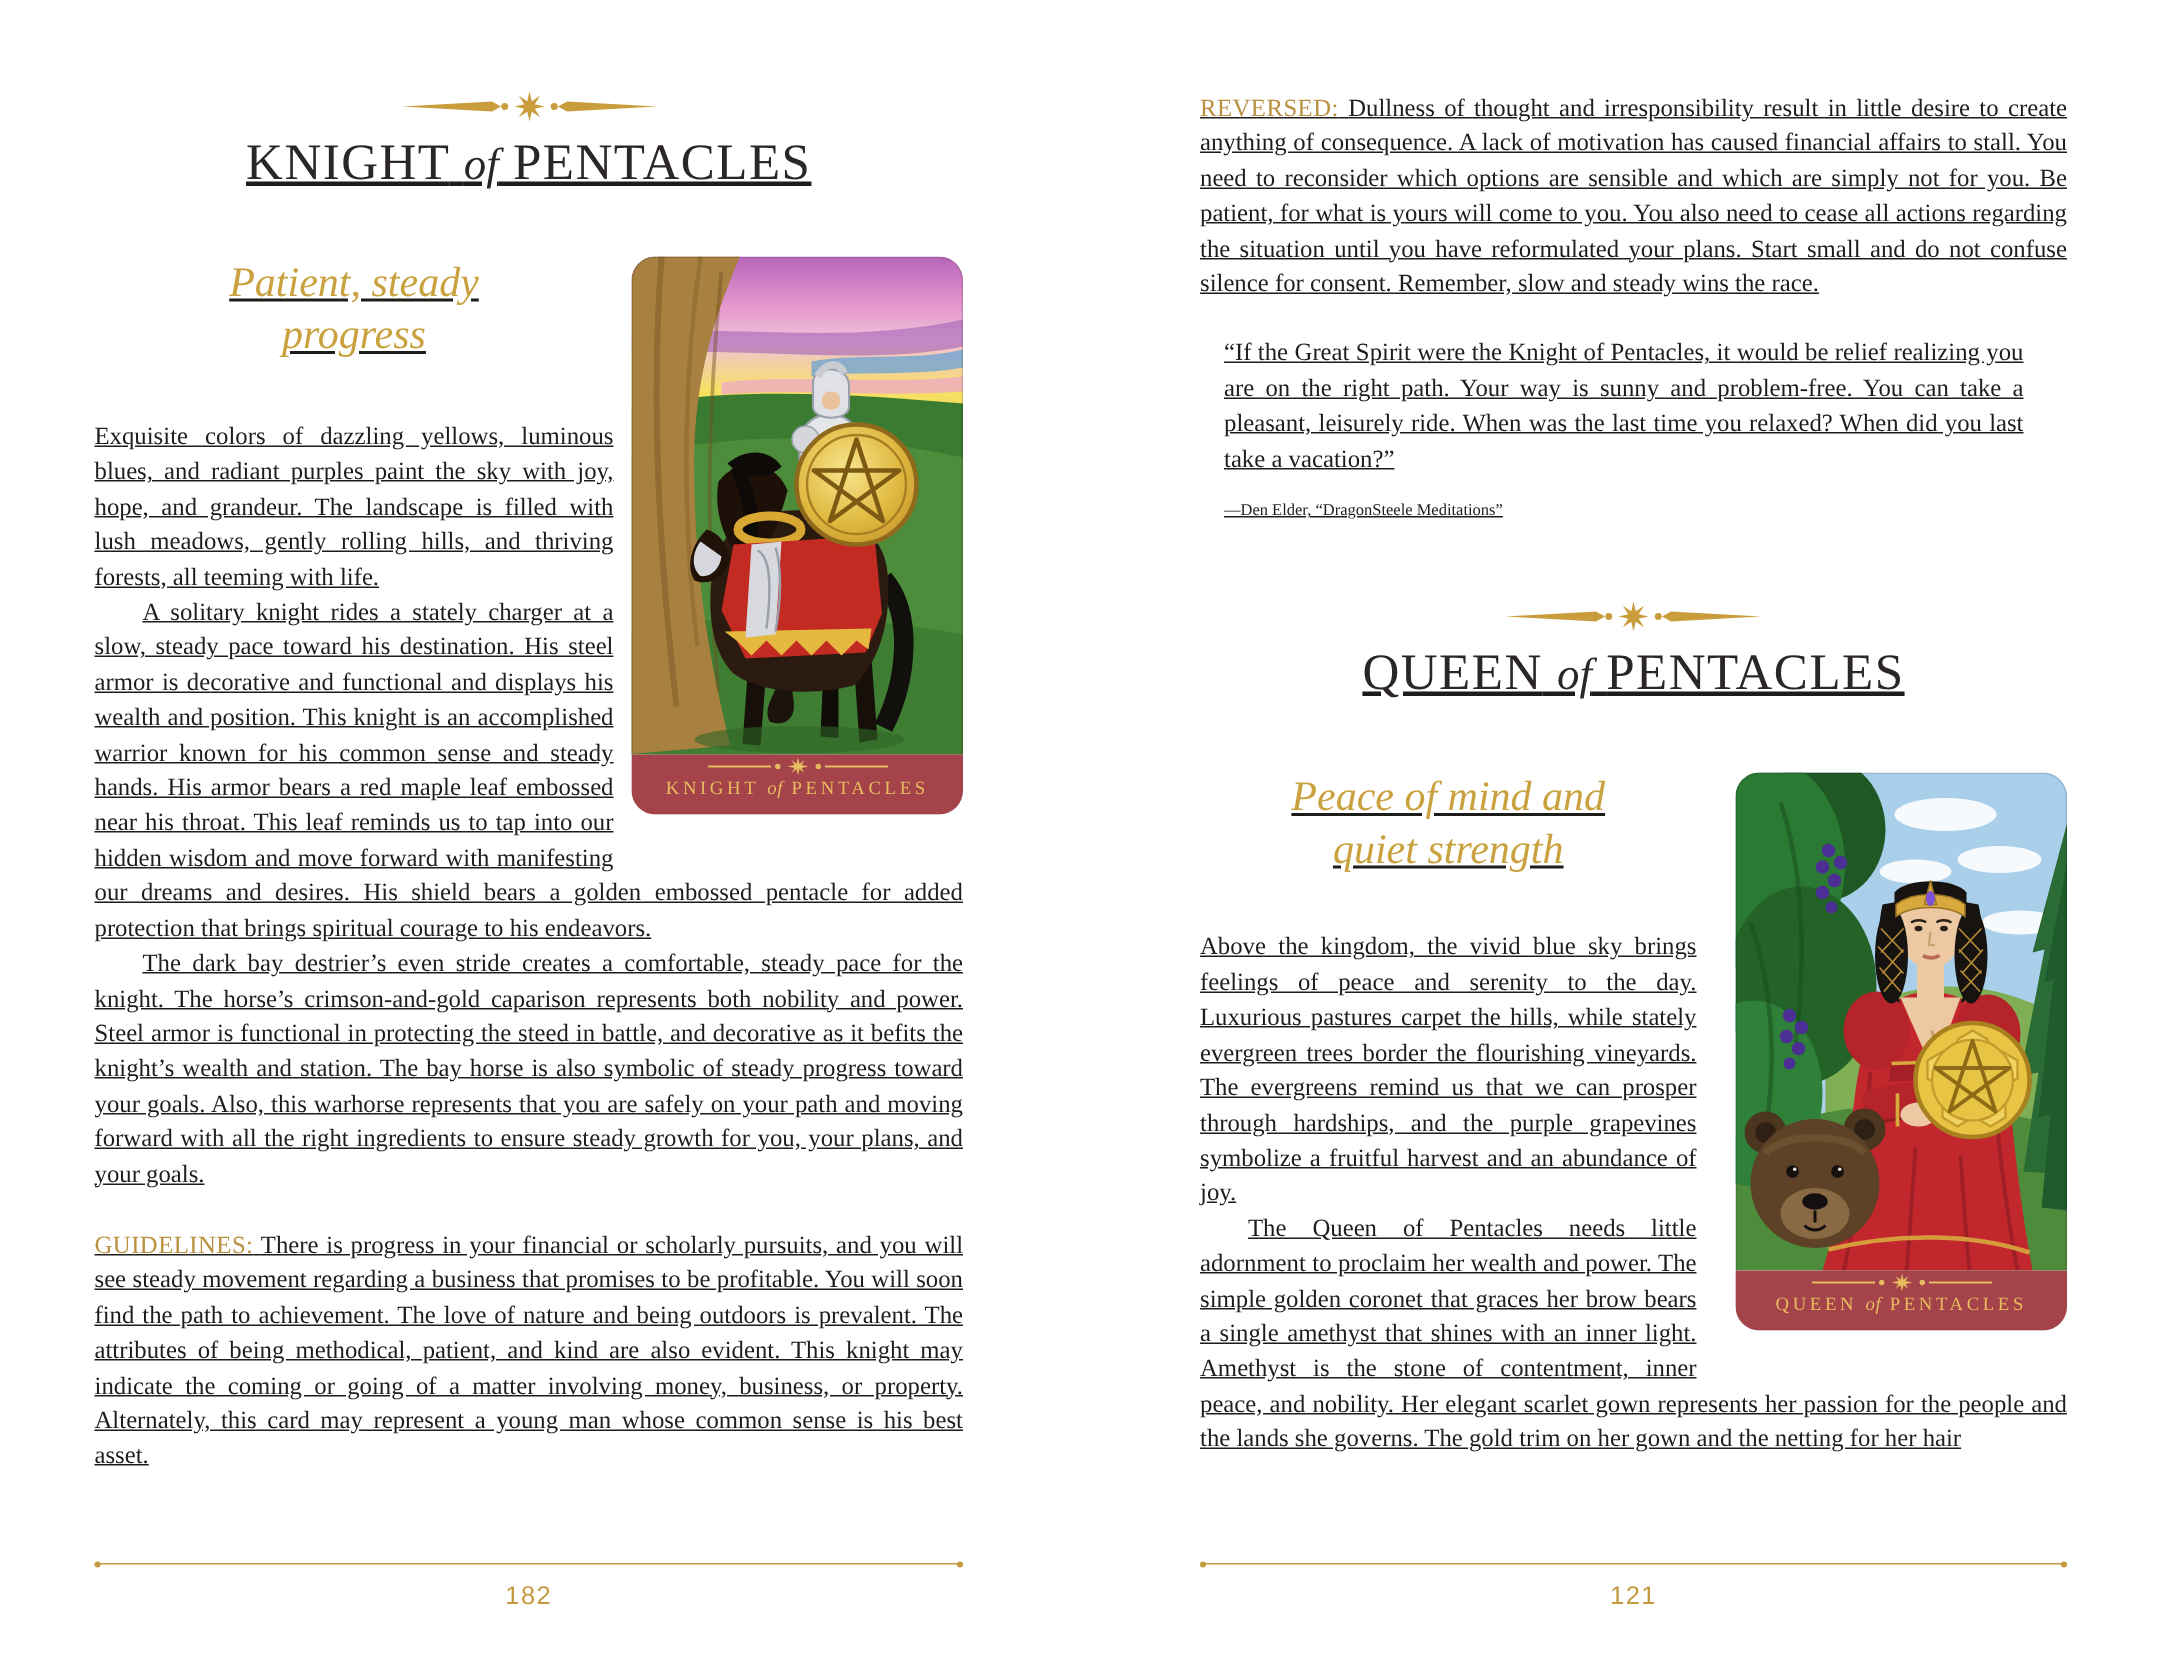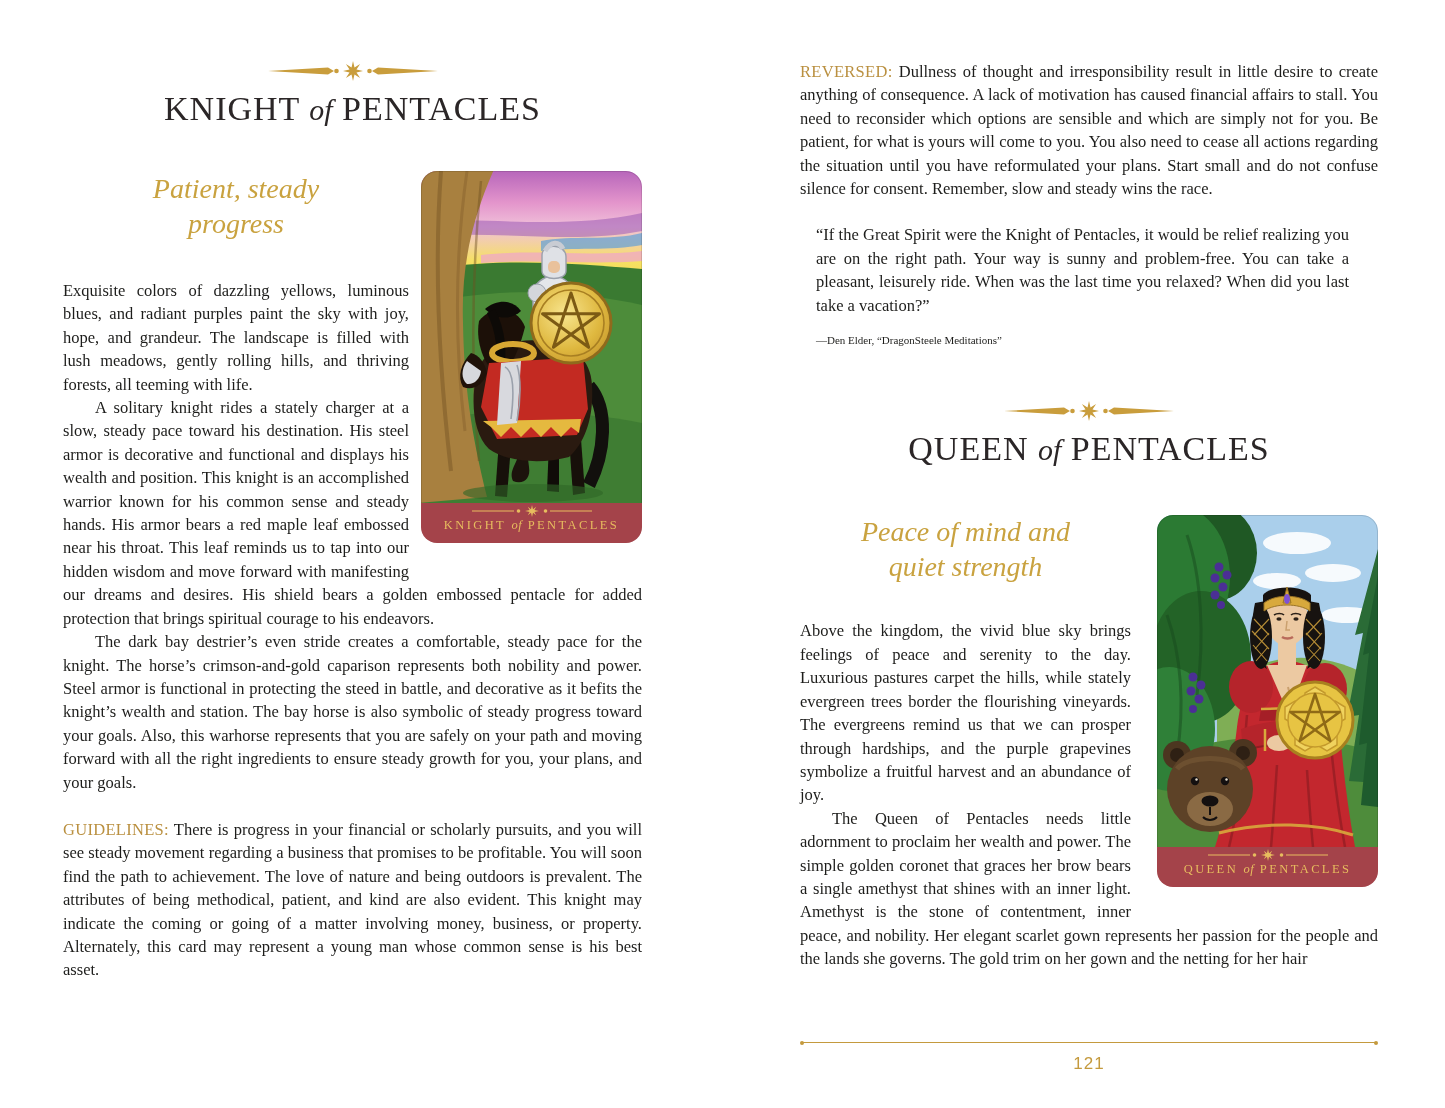--- a/index.html
+++ b/index.html
@@ -4,21 +4,21 @@
 <style>
   * { margin: 0; padding: 0; box-sizing: border-box; }
   html, body { background: #ffffff; }
   body {
     width: 1445px; height: 1108px;
     font-family: "Liberation Serif", "DejaVu Serif", serif;
     color: #1d1d1b;
     overflow: hidden;
   }
   .spread { display: flex; width: 1445px; height: 1108px; background: #fff; }
-  .page { position: relative; height: 968px; }
+  .page { position: relative; height: 968px; text-decoration: underline; }
   .page-left  { width: 722px; padding: 0 80px 0 63px; }
   .page-right { width: 723px; padding: 0 67px 0 78px; }
 
   
   .ornament-wrap { text-align: center; }
   .ornament-wrap.top-left  { margin-top: 60px; }
   .ornament-wrap.mid-right { margin-top: 48px; }
   .ornament-svg { display: inline-block; vertical-align: top; }
 
   
@@ -217,20 +217,28 @@
       </div>
 
       <div class="subtitle subtitle-left"><span>Patient, steady</span><br><span>progress</span></div>
 
       <p class="body-p">Exquisite colors of dazzling yellows, luminous blues, and radiant purples paint the sky with joy, hope, and grandeur. The landscape is filled with lush meadows, gently rolling hills, and thriving forests, all teeming with life.</p>
       <p class="body-p indented">A solitary knight rides a stately charger at a slow, steady pace toward his destination. His steel armor is decorative and functional and displays his wealth and position. This knight is an accomplished warrior known for his common sense and steady hands. His armor bears a red maple leaf embossed near his throat. This leaf reminds us to tap into our hidden wisdom and move forward with manifesting our dreams and desires. His shield bears a golden embossed pentacle for added protection that brings spiritual courage to his endeavors.</p>
       <p class="body-p indented">The dark bay destrier’s even stride creates a comfortable, steady pace for the knight. The horse’s crimson-and-gold caparison represents both nobility and power. Steel armor is functional in protecting the steed in battle, and decorative as it befits the knight’s wealth and station. The bay horse is also symbolic of steady progress toward your goals. Also, this warhorse represents that you are safely on your path and moving forward with all the right ingredients to ensure steady growth for you, your plans, and your goals.</p>
       <p class="body-p space-above"><span class="gold-label">GUIDELINES:</span> <span>There is progress in your financial or scholarly pursuits, and you will see steady movement regarding a business that promises to be profitable. You will soon find the path to achievement. The love of nature and being outdoors is prevalent. The attributes of being methodical, patient, and kind are also evident. This knight may indicate the coming or going of a matter involving money, business, or property. Alternately, this card may represent a young man whose common sense is his best asset.</span></p>
     </div>
 
+    <div class="footer footer-left">
+      <div class="footer-rule">
+        <span class="dot dot-l"></span>
+        <span class="line"></span>
+        <span class="dot dot-r"></span>
+      </div>
+      <div class="page-num">182</div>
+    </div>
   </div>
 
   <div class="page page-right">
 
     <p class="body-p first-top"><span class="gold-label">REVERSED:</span> <span>Dullness of thought and irresponsibility result in little desire to create anything of consequence. A lack of motivation has caused financial affairs to stall. You need to reconsider which options are sensible and which are simply not for you. Be patient, for what is yours will come to you. You also need to cease all actions regarding the situation until you have reformulated your plans. Start small and do not confuse silence for consent. Remember, slow and steady wins the race.</span></p>
 
     <div class="quote">“If the Great Spirit were the Knight of Pentacles, it would be relief realizing you are on the right path. Your way is sunny and problem-free. You can take a pleasant, leisurely ride. When was the last time you relaxed? When did you last take a vacation?”</div>
     <div class="attribution">—Den Elder, “DragonSteele Meditations”</div>
 
     <div class="ornament-wrap mid-right">

